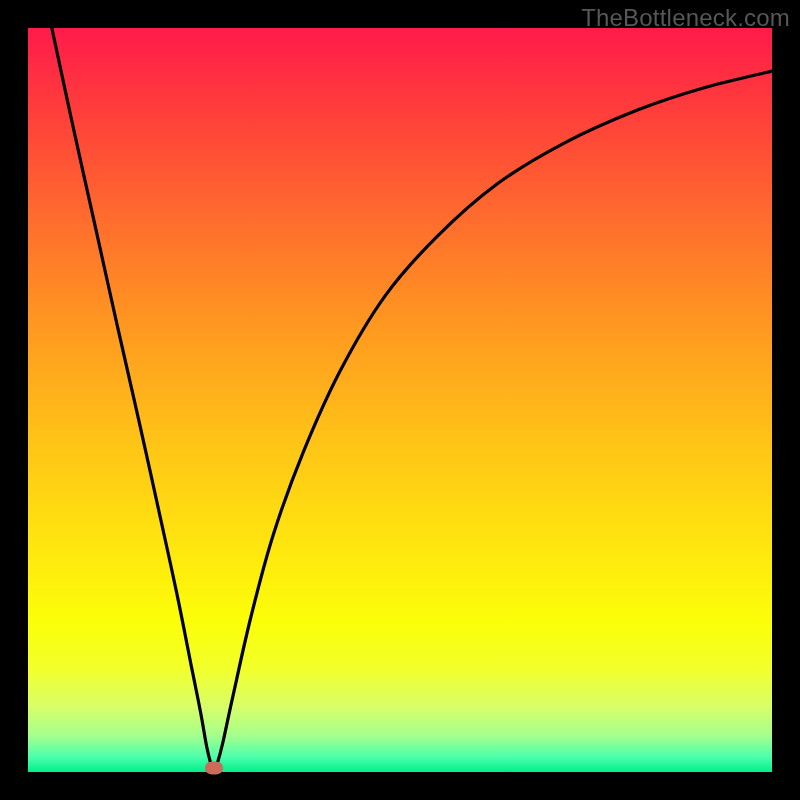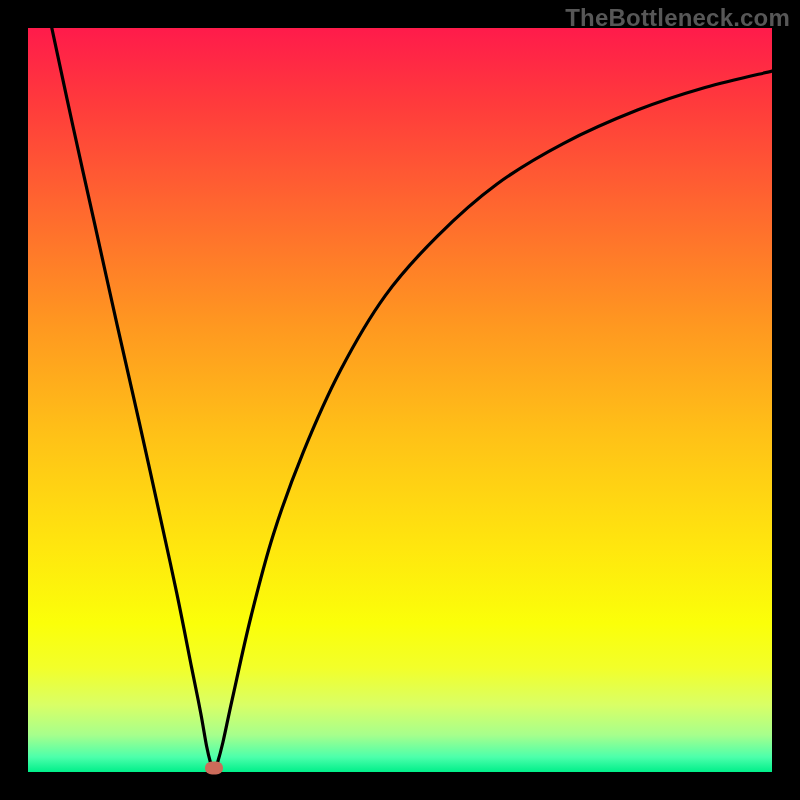--- a/index.html
+++ b/index.html
@@ -15,21 +15,21 @@
     width: 800px;
     height: 800px;
     background: #000;
   }
   .watermark {
     position: absolute;
     top: 4px;
     right: 10px;
     font-family: Arial, Helvetica, sans-serif;
     font-size: 24px;
-    font-weight: 700;
+    font-weight: 400;
     color: #575757;
     letter-spacing: 0.2px;
     z-index: 10;
   }
   .plot-area {
     position: absolute;
     left: 28px;
     top: 28px;
     width: 744px;
     height: 744px;

